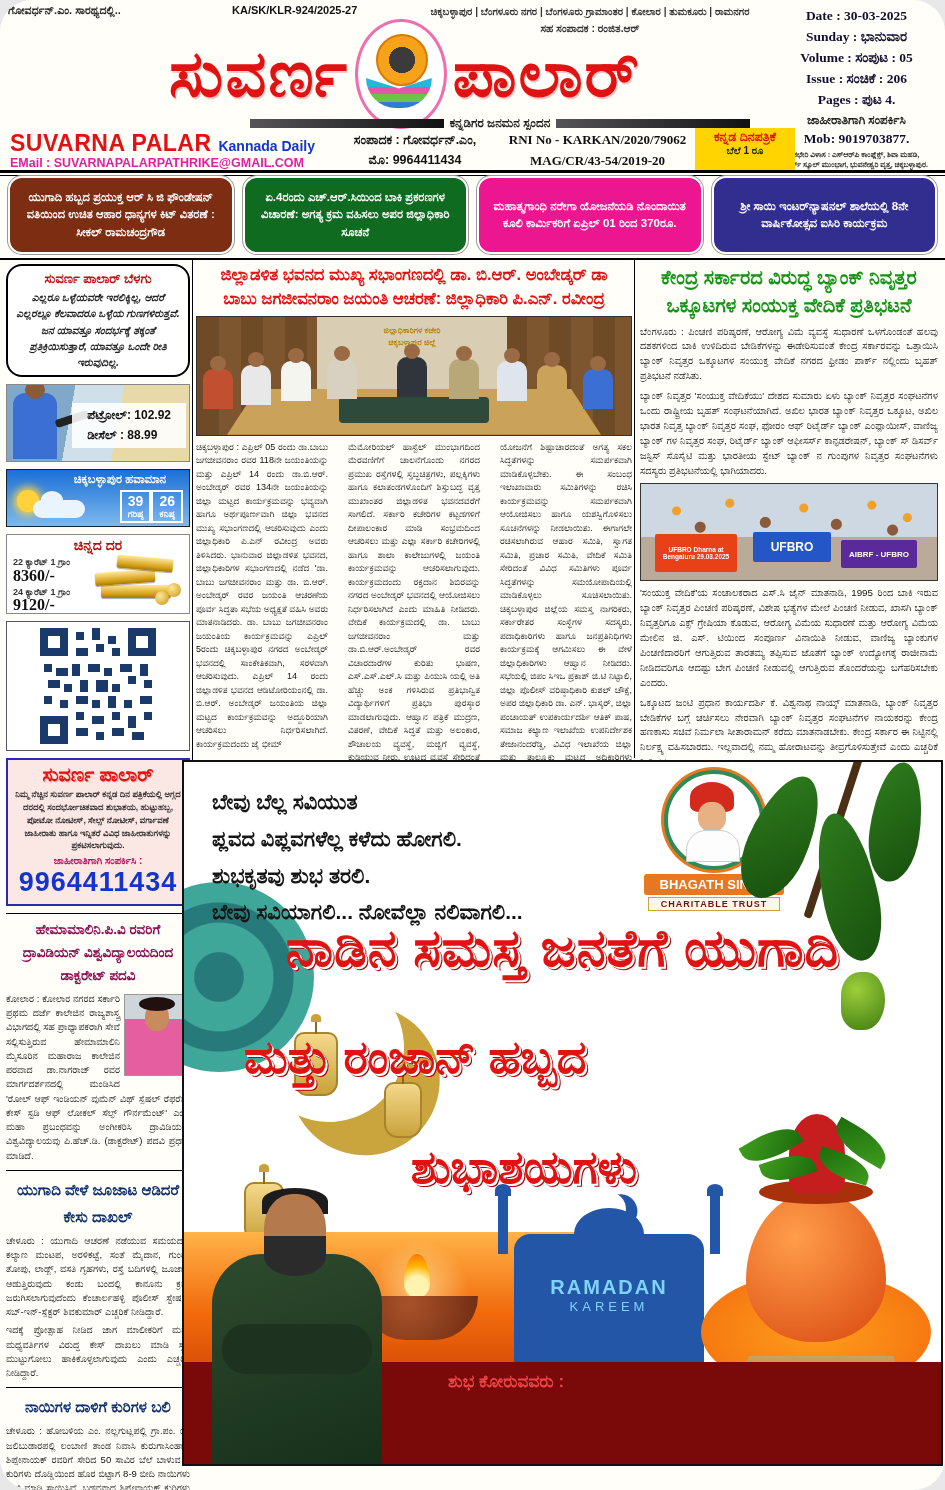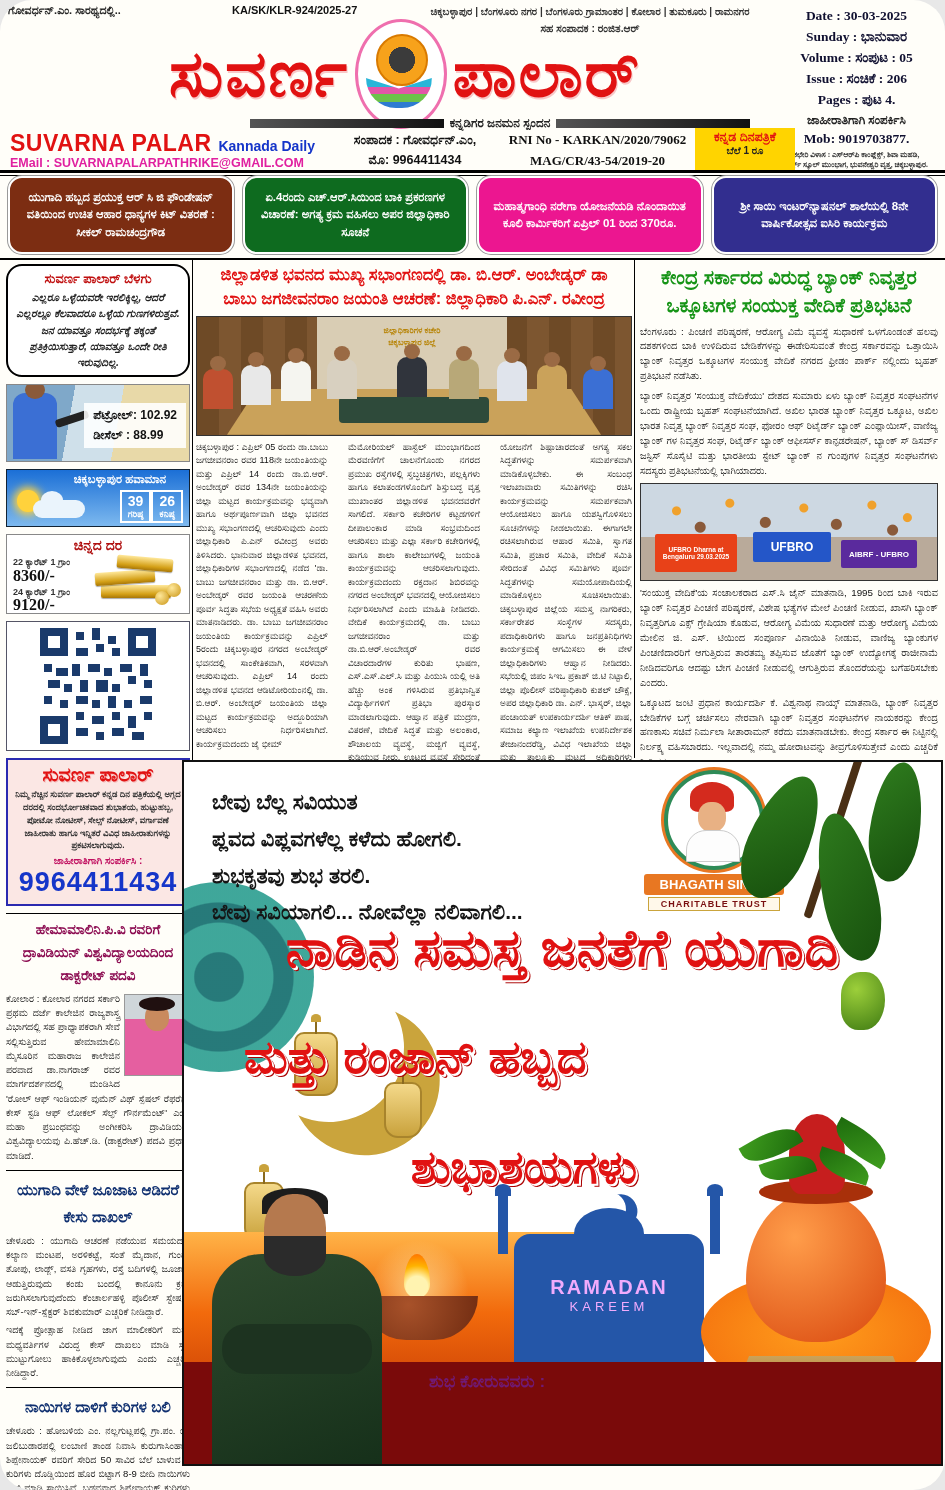--- a/index.html
+++ b/index.html
@@ -48,21 +48,21 @@
   .sidebar{left:6px;top:264px;width:184px;}
   .side-item{margin-bottom:7px;}
   .quote-box{border:2px solid #000;border-radius:16px;padding:5px 8px;background:#fff;}
   .quote-box .qt{font-size:13px;font-weight:bold;text-align:center;color:#c01010;}
   .quote-box .qb{font-size:10.5px;font-style:italic;font-weight:bold;color:#222;text-align:center;line-height:1.55;margin-top:2px;}
   .fuel-box{height:76px;border:1px solid #888;position:relative;
             background:linear-gradient(100deg,#7fa8c9 0 35%,#cfe0ea 35% 60%,#e8d9a8 60% 100%);overflow:hidden;}
   .fuel-man{position:absolute;left:6px;top:8px;width:44px;height:66px;background:#3b6fd4;border-radius:12px 12px 0 0;}
   .fuel-man::before{content:"";position:absolute;left:12px;top:-12px;width:20px;height:18px;border-radius:50%;background:#8a5a3a;}
   .fuel-nozzle{position:absolute;left:48px;top:30px;width:34px;height:8px;background:#222;transform:rotate(-18deg);border-radius:3px;}
-  .fuel-prices{position:absolute;right:3px;top:18px;background:rgba(255,255,255,.88);padding:3px 9px;
+  .fuel-prices{position:absolute;right:3px;top:18px;background:rgba(255,255,255,.88);padding:3px 15px;
                font-size:12px;font-weight:bold;color:#111;line-height:1.6;white-space:nowrap;}
   .weather-box{height:56px;background:linear-gradient(180deg,#1b6fd6,#7db9ef);border:1px solid #123;position:relative;color:#fff;}
   .wx-title{position:absolute;left:0;top:3px;width:100%;text-align:center;font-size:11.5px;font-weight:bold;color:#fff;margin-left:22px;}
   .wx-sun{position:absolute;left:10px;top:20px;width:22px;height:22px;border-radius:50%;background:#ffd23c;box-shadow:0 0 8px 3px #ffd23c;}
   .wx-cloud{position:absolute;left:26px;top:30px;width:52px;height:18px;background:#eaf4fc;border-radius:12px;}
   .wx-cloud::before{content:"";position:absolute;left:8px;top:-9px;width:22px;height:18px;background:#eaf4fc;border-radius:50%;}
   .wx-cells{position:absolute;right:6px;top:20px;display:flex;}
   .wx-cell{border:2px solid #fff;padding:1px 6px;text-align:center;}
   .wx-cell .v{font-size:14px;font-weight:bold;} .wx-cell .l{font-size:9px;font-weight:bold;}
   .gold-box{border:1px solid #888;background:#fff;position:relative;height:78px;overflow:hidden;}
@@ -139,42 +139,42 @@
   .mango-leaves{position:absolute;right:-30px;top:-20px;width:260px;height:330px;}
   .leaf{position:absolute;background:linear-gradient(135deg,#2f7d1e,#174f0d);border-radius:50% 50% 50% 50%/60% 60% 40% 40%;}
   .branch{position:absolute;background:#4a2f15;border-radius:3px;}
   .mango{position:absolute;width:44px;height:58px;background:radial-gradient(circle at 35% 30%,#9ccf3a,#3e7a12);border-radius:50% 50% 55% 45%/45% 55% 60% 40%;}
   .greet1{position:absolute;left:0;top:156px;width:100%;text-align:center;font-size:52px;font-weight:bold;color:#e11212;
           text-shadow:2px 2px 0 #fff,3px 3px 0 #a00;letter-spacing:1px;}
   .greet2{position:absolute;left:60px;top:268px;width:560px;text-align:left;font-size:46px;font-weight:bold;color:#e11212;text-shadow:2px 2px 0 #fff,3px 3px 0 #a00;}
   .greet3{position:absolute;left:120px;top:378px;width:440px;text-align:center;font-size:46px;font-weight:bold;color:#e11212;text-shadow:2px 2px 0 #fff,3px 3px 0 #a00;}
   .mosque{position:absolute;left:330px;top:430px;width:190px;height:200px;text-align:center;}
   .mq-moon{width:34px;height:34px;border-radius:50%;box-shadow:10px 6px 0 0 #2456a8;margin:0 auto;transform:rotate(-20deg);}
-  .mq-body{margin-top:8px;height:140px;background:#2456a8;border-radius:16px 16px 0 0;position:relative;color:#f0abfc;}
+  .mq-body{margin-top:8px;height:140px;background:#2456a8;border-radius:16px 16px 0 0;position:relative;color:#7dd3fc;}
   .mq-body::before{content:"";position:absolute;left:50%;top:-26px;transform:translateX(-50%);width:70px;height:52px;background:#2456a8;border-radius:50% 50% 0 0;}
   .mq-min{position:absolute;top:-40px;width:10px;height:60px;background:#2456a8;}
   .mq-min::before{content:"";position:absolute;left:-3px;top:-10px;width:16px;height:12px;background:#2456a8;border-radius:50% 50% 0 0;}
   .mq-txt1{padding-top:42px;font-size:20px;font-weight:bold;letter-spacing:2px;}
   .mq-txt2{font-size:13px;letter-spacing:4px;}
   .kalasha{position:absolute;right:10px;top:340px;width:230px;height:300px;}
   .kal-splash{position:absolute;left:0;bottom:10px;width:230px;height:120px;background:radial-gradient(ellipse at center,#ff9d1c,#f26a0c);border-radius:50%;}
   .kal-pot{position:absolute;left:45px;top:90px;width:140px;height:150px;background:radial-gradient(circle at 35% 30%,#ff9d4a,#d9480f);border-radius:50% 50% 48% 48%/60% 60% 42% 42%;}
   .kal-rim{position:absolute;left:58px;top:78px;width:114px;height:24px;background:#a8300a;border-radius:50%;}
   .kal-silk{position:absolute;left:88px;top:12px;width:56px;height:80px;background:#c61e1e;border-radius:50% 50% 20% 20%;}
   .kal-leaf{position:absolute;background:linear-gradient(135deg,#3f9d1e,#1d6b0d);border-radius:0 70% 0 70%;}
   .kal-pots{position:absolute;left:30px;bottom:0;width:180px;height:46px;background:linear-gradient(180deg,#caa25a,#9c7232);clip-path:polygon(10% 0,90% 0,100% 100%,0 100%);}
   .orange-band{position:absolute;left:0;top:470px;width:520px;height:135px;
      background:linear-gradient(180deg,#ffb347 0,#f26a0c 60%,#d94f08 100%);border-radius:0 100px 60px 0;}
   .diya{position:absolute;left:150px;top:488px;width:170px;height:110px;}
   .diya-glow{position:absolute;left:35px;top:-10px;width:100px;height:100px;border-radius:50%;background:radial-gradient(circle,#ffe9a8aa,#ff9d1c00 70%);}
   .diya-flame{position:absolute;left:70px;top:4px;width:26px;height:44px;background:radial-gradient(circle at 50% 75%,#fff3b0 0 30%,#ffb300 60%,#ff6a00);border-radius:50% 50% 50% 50%/68% 68% 32% 32%;}
   .diya-bowl{position:absolute;left:28px;top:46px;width:116px;height:44px;background:radial-gradient(circle at 40% 20%,#a8522a,#6e2a10);border-radius:0 0 60px 60px;}
   .flower{position:absolute;left:470px;top:498px;font-size:60px;color:#fff;text-shadow:0 0 4px #d94f08;}
   .maroon-bar{position:absolute;left:0;bottom:0;width:100%;height:102px;background:#7a0a0a;}
-  .wisher-label{position:absolute;left:245px;bottom:72px;font-size:17px;font-weight:bold;color:#701a75;}
+  .wisher-label{position:absolute;left:264px;bottom:72px;font-size:17px;font-weight:bold;color:#ef4444;}
   .wisher-lines{position:absolute;left:280px;bottom:2px;width:470px;text-align:center;color:#fff;font-weight:bold;}
   .wisher-lines .w1{font-size:21px;line-height:1.6;}
   .wisher-lines .w2{font-size:19px;line-height:1.7;}
   .ad-man{position:absolute;left:8px;bottom:0;width:210px;height:300px;}
   .am-body{position:absolute;left:20px;bottom:0;width:170px;height:210px;background:linear-gradient(160deg,#2e4a2e,#16301a);border-radius:50px 50px 0 0;}
   .am-head{position:absolute;left:72px;bottom:196px;width:62px;height:74px;border-radius:46%;background:#b5794e;}
   .am-beard{position:absolute;left:72px;bottom:188px;width:62px;height:40px;border-radius:0 0 50% 50%;background:#2b2b2b;}
   .am-hair{position:absolute;left:70px;bottom:250px;width:66px;height:26px;border-radius:50% 50% 0 0;background:#1c1c1c;}
   .am-arms{position:absolute;left:30px;bottom:90px;width:150px;height:50px;background:#1d3320;border-radius:24px;}
 </style>

